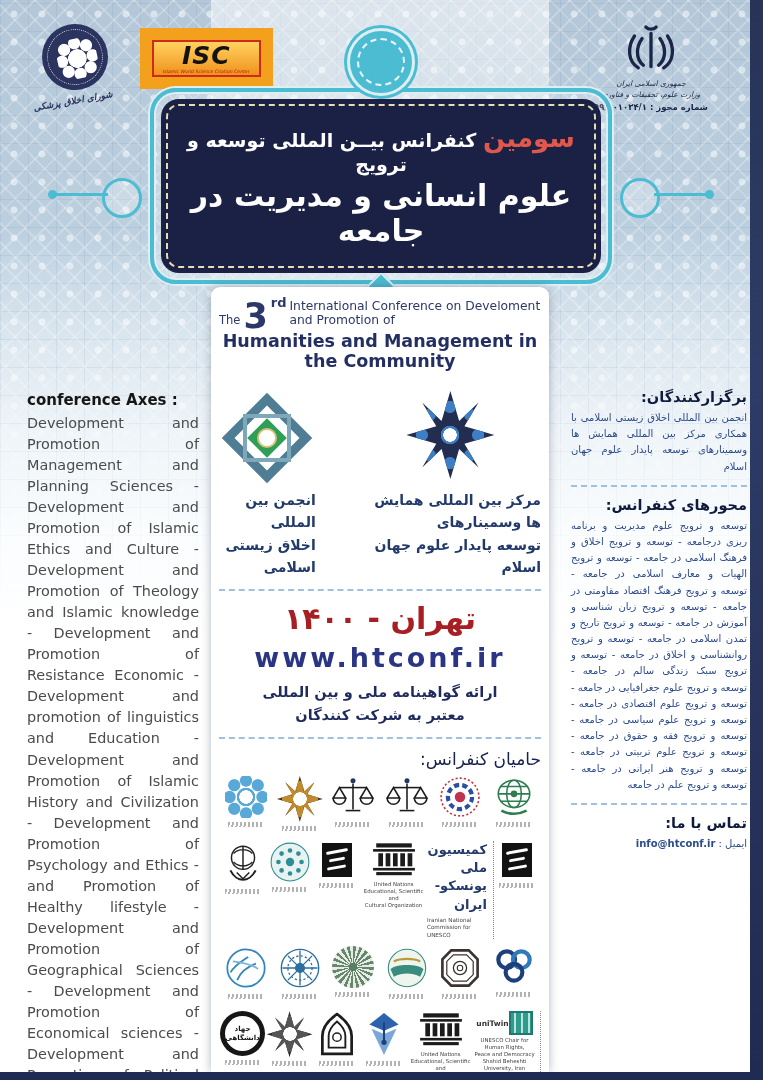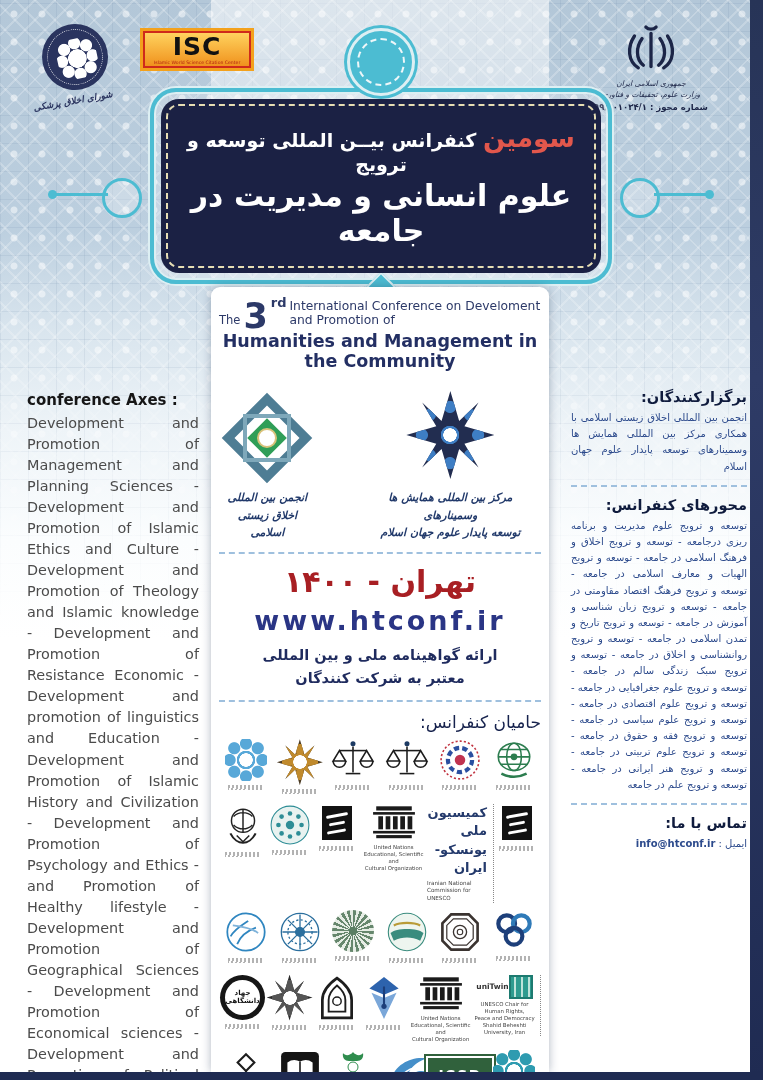--- a/index.html
+++ b/index.html
@@ -18,21 +18,21 @@
   .center-glow{position:absolute;left:211px;top:0;width:338px;height:290px;background:linear-gradient(180deg,rgba(255,255,255,.55),rgba(255,255,255,.22));}
   .right-band{position:absolute;top:0;right:0;width:13px;height:100%;background:linear-gradient(180deg,#273457,#2e3b66 35%,#1f2b52);z-index:30;}
   .bottom-band{position:absolute;left:0;bottom:0;width:100%;height:8px;background:#1f2b52;z-index:31;}
 
   
   .header{position:absolute;left:0;top:0;width:100%;height:290px;}
   .seal{position:absolute;left:42px;top:24px;width:66px;height:66px;border-radius:50%;background:#2a345f;transform:rotate(-12deg);}
   .seal::after{content:"";position:absolute;inset:5px;border:1.6px dotted rgba(255,255,255,.8);border-radius:50%;}
   .seal-core{position:absolute;inset:15px;--c:#ffffff;}
   .seal-cap{position:absolute;left:18px;top:96px;width:110px;text-align:center;font-size:9px;font-style:italic;color:#2a345f;transform:rotate(-10deg);font-weight:bold;}
-  .isc{position:absolute;left:140px;top:28px;background:#f3a11c;padding:3px;}
+  .isc{position:absolute;left:140px;top:28px;background:#f3a11c;padding:12px;font-style:italic;}
   .isc-in{border:2px solid #cf2a1b;background:linear-gradient(#ffd25e,#f0921d);padding:1px 9px;text-align:center;}
   .isc-txt{font-size:25px;font-weight:900;color:#121212;letter-spacing:1px;line-height:1;}
   .isc-cap{display:block;font-size:4.6px;color:#b01c10;margin-top:1px;}
   .emblem{position:absolute;right:52px;top:22px;width:120px;text-align:center;}
   .emblem svg{display:block;margin:0 auto;}
   .emblem-line{font-size:7.5px;color:#1c2547;font-style:italic;line-height:1.5;}
   .emblem-line.num{font-size:8.5px;font-style:normal;font-weight:bold;}
 
   .frame{position:absolute;left:150px;top:88px;width:454px;height:188px;border:4px solid #4cbcd2;border-radius:26px;
     box-shadow:0 0 0 2px #ddeff3, inset 0 0 0 2px #ddeff3;background:rgba(255,255,255,.18);}
@@ -84,21 +84,21 @@
   .petals{width:auto;height:auto;min-width:40px;min-height:40px;background-image:
     radial-gradient(circle 6.5px at 50% 11%,var(--c) 5.6px,transparent 6.5px),
     radial-gradient(circle 6.5px at 78% 22%,var(--c) 5.6px,transparent 6.5px),
     radial-gradient(circle 6.5px at 89% 50%,var(--c) 5.6px,transparent 6.5px),
     radial-gradient(circle 6.5px at 78% 78%,var(--c) 5.6px,transparent 6.5px),
     radial-gradient(circle 6.5px at 50% 89%,var(--c) 5.6px,transparent 6.5px),
     radial-gradient(circle 6.5px at 22% 78%,var(--c) 5.6px,transparent 6.5px),
     radial-gradient(circle 6.5px at 11% 50%,var(--c) 5.6px,transparent 6.5px),
     radial-gradient(circle 6.5px at 22% 22%,var(--c) 5.6px,transparent 6.5px),
     radial-gradient(circle 9px at 50% 50%,#fff 6.5px,var(--c) 7px 9px,transparent 9.5px);}
-  .org-cap{margin-top:10px;font-size:11px;font-weight:bold;color:#223a6b;text-align:center;line-height:1.6;direction:rtl;font-style:italic;}
+  .org-cap{margin-top:10px;font-size:14px;font-weight:bold;color:#223a6b;text-align:right;line-height:1.6;direction:rtl;}
 
   
   .city{ text-align:center;font-size:30px;font-weight:800;color:#a81f23;direction:rtl;margin-top:6px;}
   .site{text-align:center;font-size:27px;font-weight:800;color:#2a3585;letter-spacing:3px;margin-top:6px;}
   .note{text-align:center;font-size:14.5px;font-weight:bold;color:#1f2b5e;direction:rtl;line-height:1.6;margin:8px auto 0;width:250px;}
   .sp-title{text-align:right;font-size:17px;font-weight:400;color:#16224d;direction:rtl;margin:4px 0 2px;}
 
   
   .sp-row{display:flex;justify-content:space-evenly;align-items:flex-start;margin-top:7px;min-height:58px;}
   .sp{display:flex;flex-direction:column;align-items:center;gap:2px;width:52px;}

